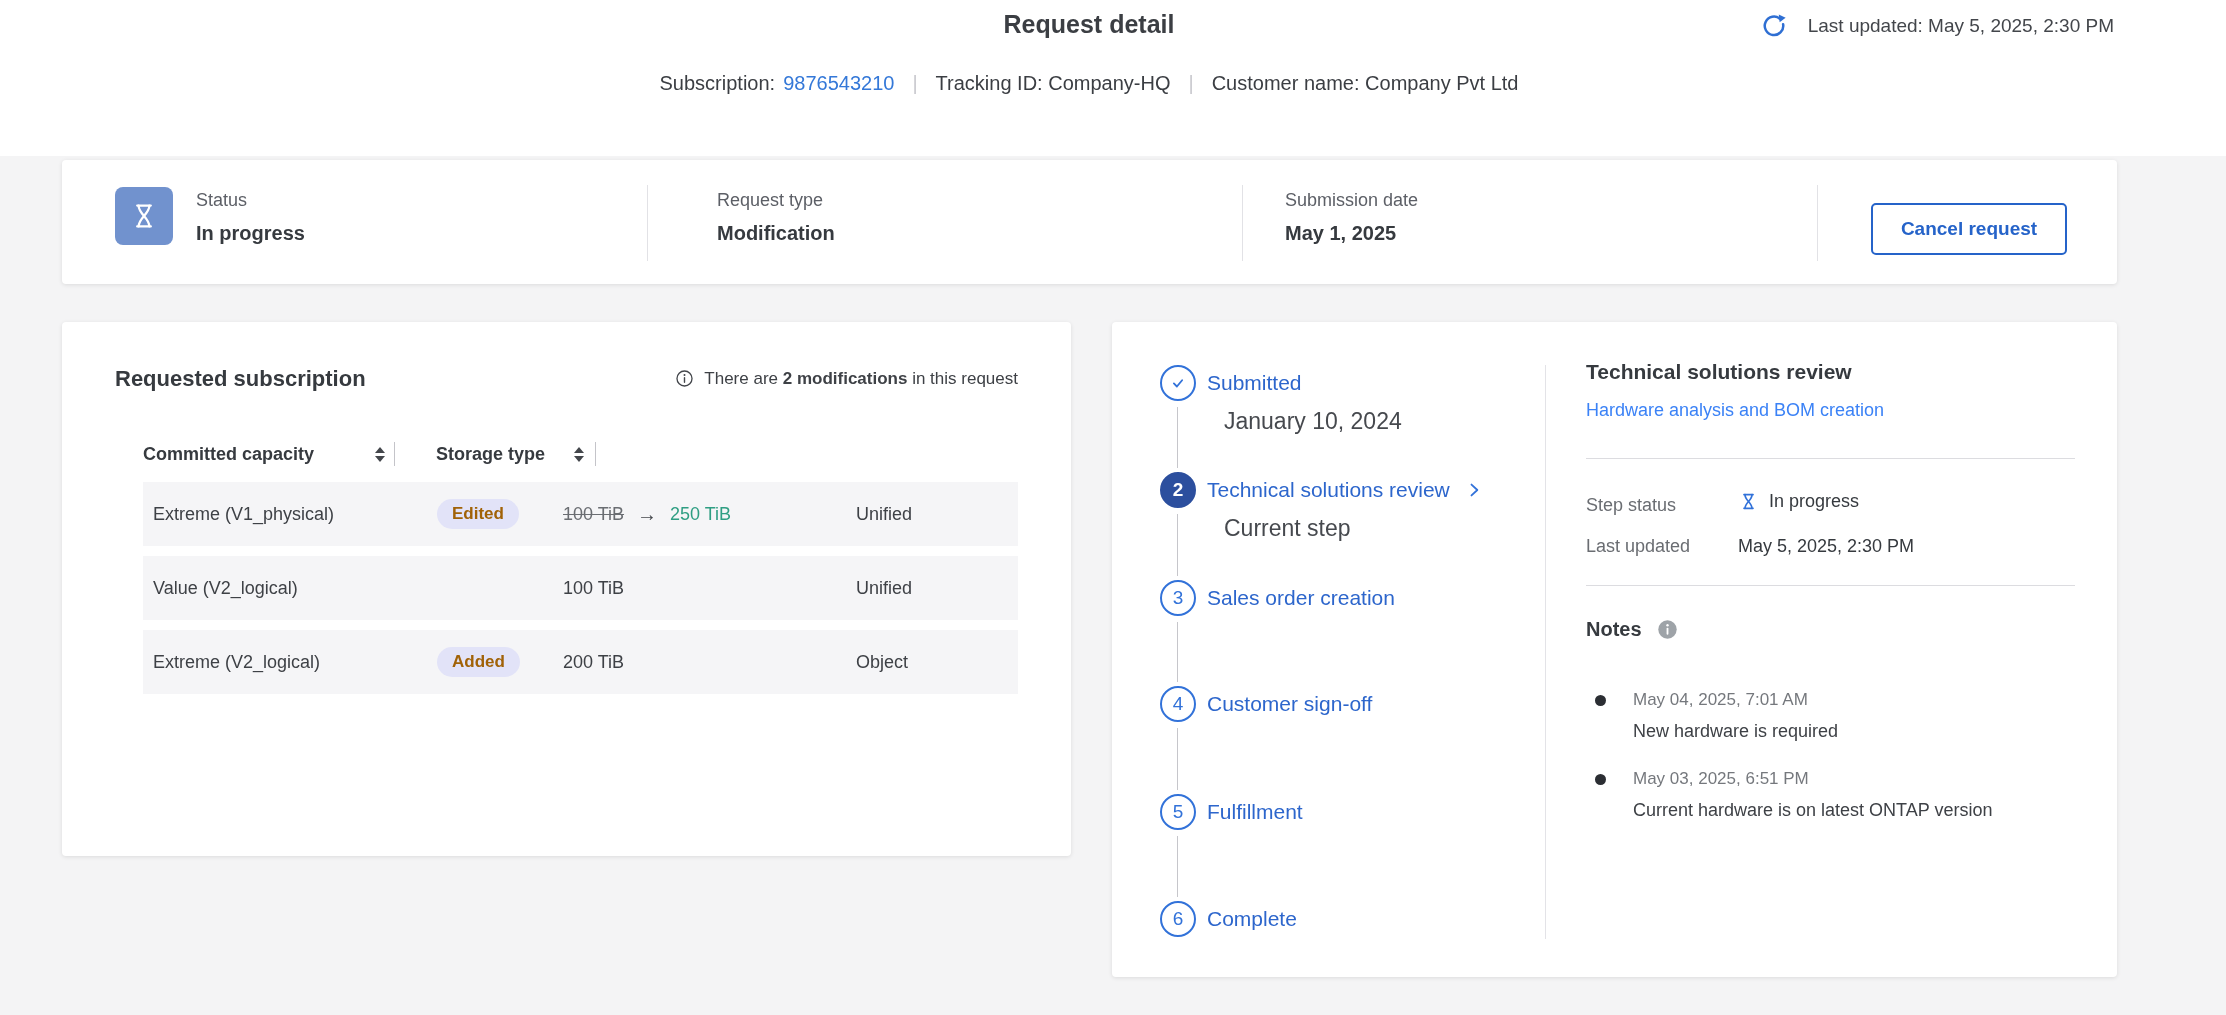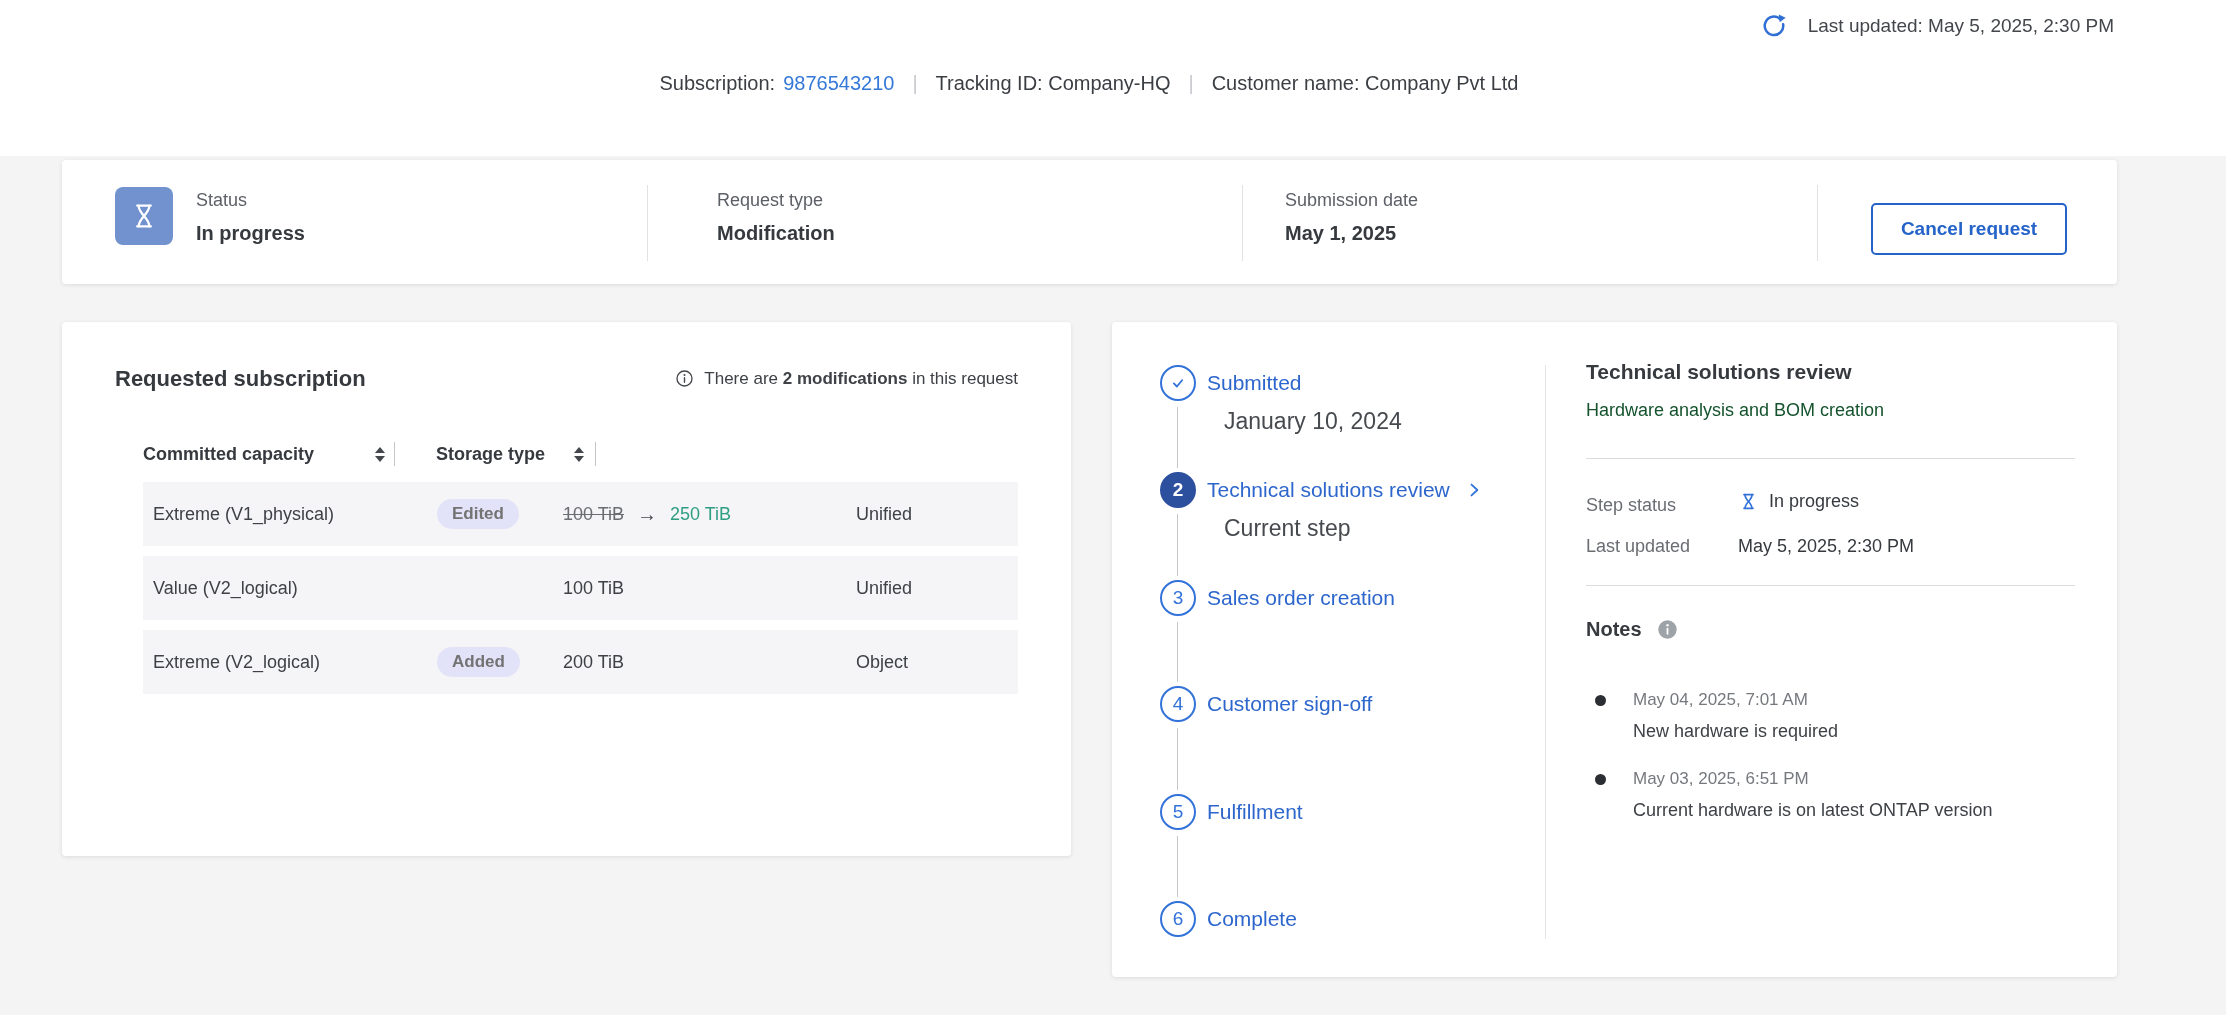--- a/index.html
+++ b/index.html
@@ -58,55 +58,56 @@
   .tri-down { width:0; height:0; border-left:5px solid transparent; border-right:5px solid transparent; border-top:6px solid #43464b; }
   .hdr-div { position:absolute; width:1px; height:24px; background:#c4c4c9; }
   .th-1 .hdr-div { left:392px; } .th-2 .hdr-div { left:251px; } .th-3 .hdr-div { left:162px; }
 
   .trow { position:relative; display:flex; align-items:center; height:64px; margin-top:10px; background:#f5f5f7; }
   .td { font-size:18px; color:#3e4146; }
   .td-1 { width:420px; padding-left:10px; position:relative; display:flex; align-items:center; }
   .td-2 { width:290px; display:flex; align-items:center; gap:13px; }
   .td-3 { width:165px; padding-left:3px; }
   .badge { position:absolute; left:294px; display:inline-flex; align-items:center; height:30px; padding:0 15px;
-           border-radius:15px; background:#e2e3f8; color:#737373; font-size:17px; font-weight:700; }
+           border-radius:15px; background:#e2e3f8; color:#a16207; font-size:17px; font-weight:700; }
   .cap-old { text-decoration:line-through; color:#6a6d72; }
   .cap-arrow { color:#43464b; font-size:20px; }
   .cap-new { color:#2f9e83; }
 
   
   .timeline { position:absolute; left:0; top:0; width:433px; height:655px; }
   .step-circle { position:absolute; left:48px; width:36px; height:36px; border-radius:50%;
                  border:2px solid #3272d9; background:#fff; color:#3272d9; font-size:19px;
                  display:flex; align-items:center; justify-content:center; }
   .step-circle.current { background:#2c4f9e; border-color:#2c4f9e; color:#fff; font-weight:600; }
   .step-label { position:absolute; left:95px; font-size:21px; color:#2d66cc; cursor:pointer; white-space:nowrap; display:flex; align-items:center; gap:14px; }
   .step-sub { position:absolute; left:112px; font-size:23px; color:#46494e; white-space:nowrap; }
   .connector { position:absolute; left:65px; width:1px; background:#c6c6cb; }
 
   
   .vsep { position:absolute; left:433px; top:43px; height:574px; width:1px; background:#e3e3e7; }
   .detail { position:absolute; left:474px; top:38px; width:489px; }
   .d-title { position:absolute; top:0; font-size:21px; font-weight:700; color:#363a3f; }
-  .d-sub { position:absolute; top:40px; font-size:18px; color:#14532d; }
+  .d-sub { position:absolute; top:40px; font-size:18px; color:#3b82f6; }
   .hr { position:absolute; left:0; width:489px; height:1px; background:#dcdce0; }
   .d-row-lbl { position:absolute; left:0; font-size:18px; color:#6a6d72; }
   .d-row-val { position:absolute; left:152px; font-size:18px; color:#363a3f; display:flex; align-items:center; gap:10px; }
   .notes-head { position:absolute; top:258px; display:flex; align-items:center; gap:14px; }
   .notes-title { font-size:20px; font-weight:700; color:#363a3f; }
   .note-bullet { position:absolute; left:9px; width:11px; height:11px; border-radius:50%; background:#2b2e33; }
   .note-ts { position:absolute; left:47px; font-size:17px; color:#75787d; white-space:nowrap; }
   .note-text { position:absolute; left:47px; font-size:18px; color:#3e4146; white-space:nowrap; }
 </style>
 </head>
 <body>
 
 <div class="page">
 
   <header class="topbar">
+    <h1 class="page-title">Request detail</h1>
 
     <div class="refresh-wrap">
       <button class="refresh-btn">
         <svg width="30" height="30" viewBox="0 0 24 24">
           <path d="M17 6.4 A7.4 7.4 0 1 0 19.3 10.6" fill="none" stroke="#2f6fd3" stroke-width="2" stroke-linecap="round"></path>
           <path d="M15.8 2.7 L21.3 5.3 L16.5 8.9 Z" fill="#2f6fd3"></path>
         </svg>
       </button>
       <span class="last-updated">Last updated: May 5, 2025, 2:30 PM</span>
     </div>

